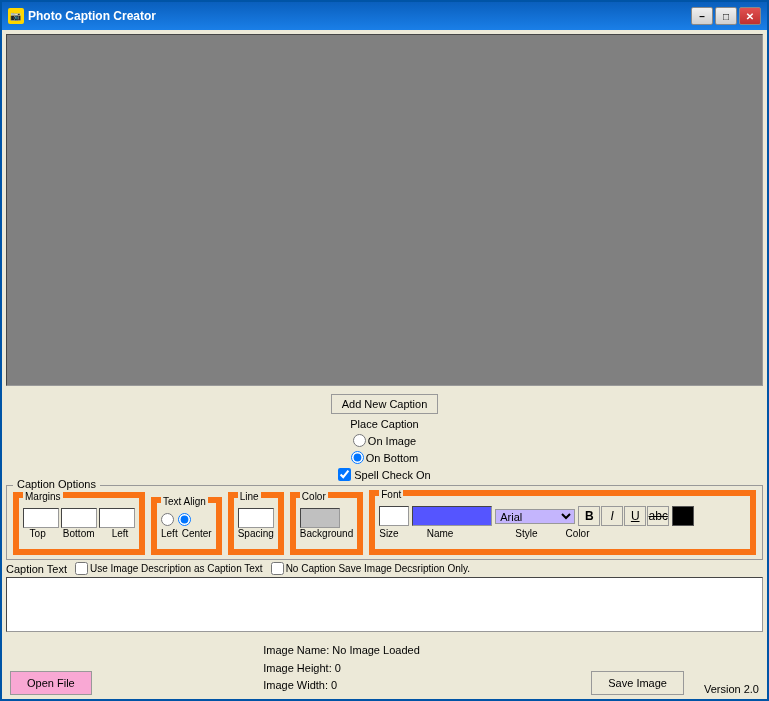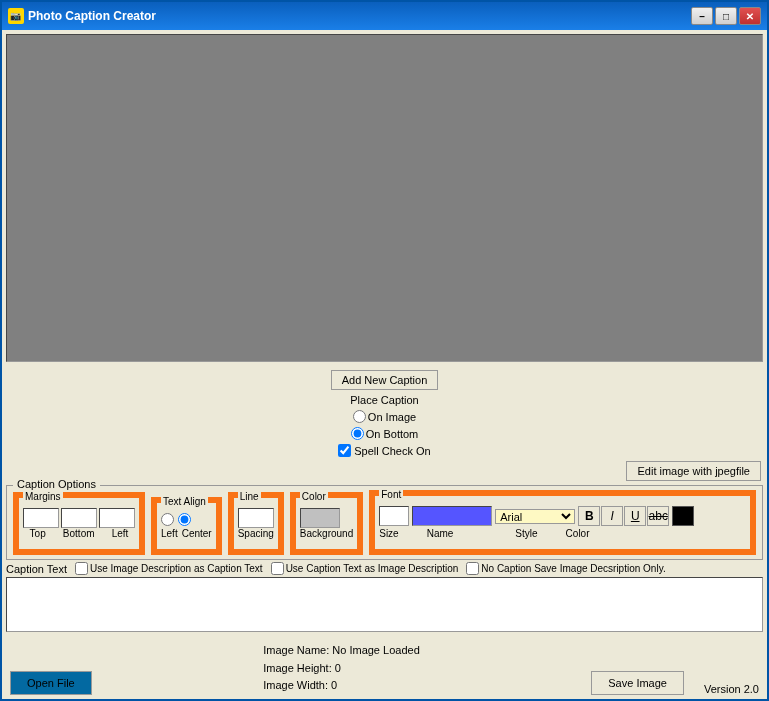--- a/index.html
+++ b/index.html
@@ -181,21 +181,21 @@
       border: 1px inset #999;
       background: #5555ff;
       color: white;
       font-size: 11px;
       padding: 0 2px;
     }
     .font-combo {
       width: 80px;
       height: 15px;
       border: 1px solid #999;
-      background: #fef9c3;
+      background: #c4b5fd;
       font-size: 11px;
     }
     .font-btns {
       display: flex;
       gap: 1px;
       align-items: center;
     }
     .font-btn {
       width: 22px;
       height: 20px;
@@ -229,21 +229,21 @@
       margin-bottom: 2px;
     }
     .bottom-footer {
       display: flex;
       align-items: flex-end;
       justify-content: space-between;
       padding: 2px 4px;
     }
     .open-btn {
       padding: 5px 16px;
-      background: #0369a1;
+      background: #f9a8d4;
       border: 1px solid #999;
       cursor: pointer;
       font-size: 11px;
     }
     .image-info {
       font-size: 11px;
       line-height: 1.6;
     }
     .save-btn {
       padding: 5px 16px;
@@ -295,21 +295,20 @@
         <span>On Image</span>
       </label>
       <label class="radio-group">
         <input type="radio" name="placement" checked="" style="">
         <span>On Bottom</span>
       </label>
       <label class="spell-check-group">
         <input type="checkbox" checked="" style="">
         <span>Spell Check On</span>
       </label>
-      <button class="btn-edit">Edit image with jpegfile</button>
     </div>
 
     <div class="caption-options-group">
       <span class="group-label">Caption Options</span>
       <div class="options-row">
 
         <div class="sub-group">
           <span class="sub-label">Margins</span>
           <div class="margins-row">
             <div>
@@ -392,24 +391,20 @@
 
     <div style="margin-bottom:2px;">
       <div style="display:flex; align-items:center; gap:8px; margin-bottom:2px;">
         <span style="font-size:11px;">Caption Text</span>
         <label style="display:flex; align-items:center; gap:2px; font-size:10px;">
           <input type="checkbox" style="">
           <span>Use Image Description as Caption Text</span>
         </label>
         <label style="display:flex; align-items:center; gap:2px; font-size:10px;">
           <input type="checkbox" style="">
-          <span>Use Caption Text as Image Description</span>
-        </label>
-        <label style="display:flex; align-items:center; gap:2px; font-size:10px;">
-          <input type="checkbox" style="">
           <span>No Caption Save Image Decsription Only.</span>
         </label>
       </div>
       <textarea class="caption-textarea" style=""></textarea>
     </div>
 
     <div class="bottom-footer">
       <button class="open-btn">Open File</button>
       <div class="image-info">
         <div>

